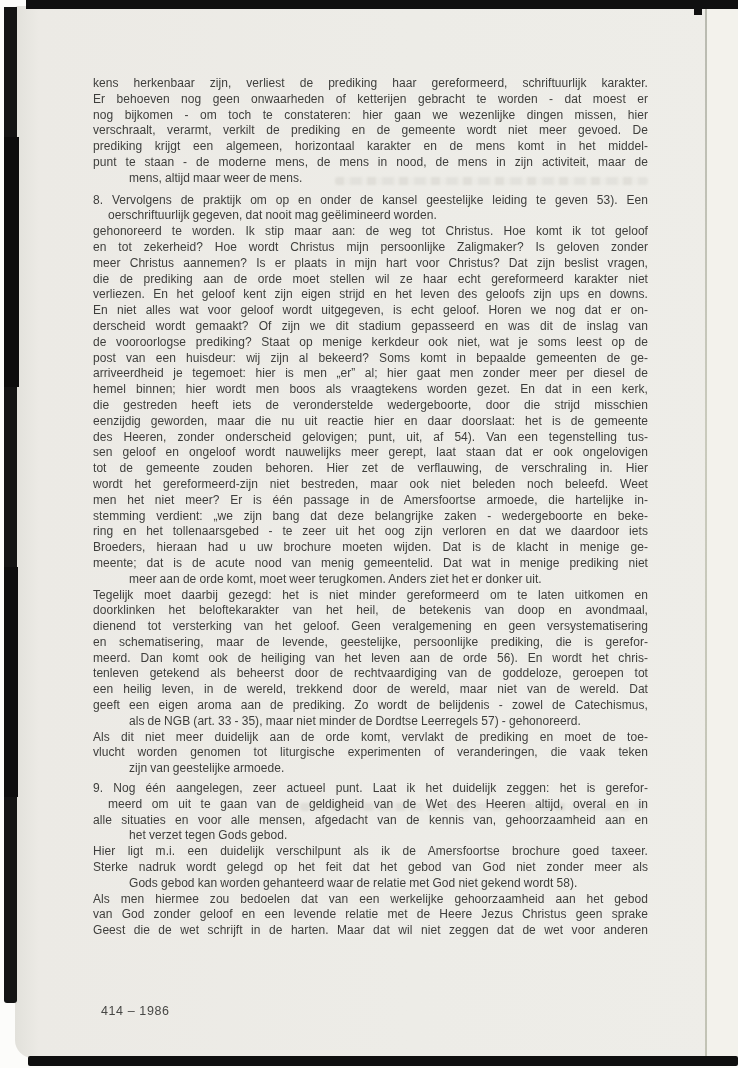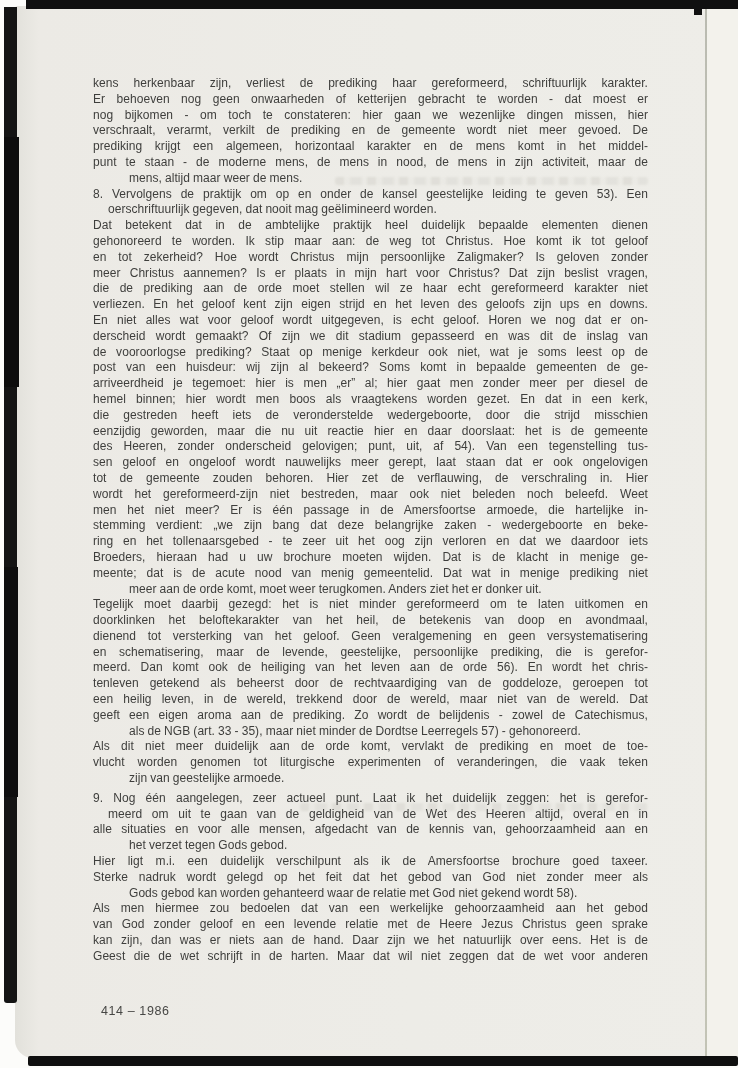--- a/index.html
+++ b/index.html
@@ -76,24 +76,23 @@
   <div class="text-block">
       <div class="para">
         <div class="ln">kens herkenbaar zijn, verliest de prediking haar gereformeerd, schriftuurlijk karakter.</div>
         <div class="ln">Er behoeven nog geen onwaarheden of ketterijen gebracht te worden - dat moest er</div>
         <div class="ln">nog bijkomen - om toch te constateren: hier gaan we wezenlijke dingen missen, hier</div>
         <div class="ln">verschraalt, verarmt, verkilt de prediking en de gemeente wordt niet meer gevoed. De</div>
         <div class="ln">prediking krijgt een algemeen, horizontaal karakter en de mens komt in het middel-</div>
         <div class="ln">punt te staan - de moderne mens, de mens in nood, de mens in zijn activiteit, maar de</div>
         <div class="ln final">mens, altijd maar weer de mens.</div>
       </div>
-      <div class="para" style="">
+      <div class="para" style="margin-top: 6px;">
         <div class="ln">8. Vervolgens de praktijk om op en onder de kansel geestelijke leiding te geven 53). Een</div>
         <div class="ln final" style="padding-left: 15px;">oerschriftuurlijk gegeven, dat nooit mag geëlimineerd worden.</div>
-        <div class="ln">Dat betekent dat in de ambtelijke praktijk heel duidelijk bepaalde elementen dienen</div>
         <div class="ln">gehonoreerd te worden. Ik stip maar aan: de weg tot Christus. Hoe komt ik tot geloof</div>
         <div class="ln">en tot zekerheid? Hoe wordt Christus mijn persoonlijke Zaligmaker? Is geloven zonder</div>
         <div class="ln">meer Christus aannemen? Is er plaats in mijn hart voor Christus? Dat zijn beslist vragen,</div>
         <div class="ln">die de prediking aan de orde moet stellen wil ze haar echt gereformeerd karakter niet</div>
         <div class="ln">verliezen. En het geloof kent zijn eigen strijd en het leven des geloofs zijn ups en downs.</div>
         <div class="ln">En niet alles wat voor geloof wordt uitgegeven, is echt geloof. Horen we nog dat er on-</div>
         <div class="ln">derscheid wordt gemaakt? Of zijn we dit stadium gepasseerd en was dit de inslag van</div>
         <div class="ln">de vooroorlogse prediking? Staat op menige kerkdeur ook niet, wat je soms leest op de</div>
         <div class="ln">post van een huisdeur: wij zijn al bekeerd? Soms komt in bepaalde gemeenten de ge-</div>
         <div class="ln">arriveerdheid je tegemoet: hier is men „er” al; hier gaat men zonder meer per diesel de</div>
@@ -126,19 +125,18 @@
       <div class="para" style="margin-top: 4px;">
         <div class="ln">9. Nog één aangelegen, zeer actueel punt. Laat ik het duidelijk zeggen: het is gerefor-</div>
         <div class="ln" style="padding-left: 15px;">meerd om uit te gaan van de geldigheid van de Wet des Heeren altijd, overal en in</div>
         <div class="ln">alle situaties en voor alle mensen, afgedacht van de kennis van, gehoorzaamheid aan en</div>
         <div class="ln final">het verzet tegen Gods gebod.</div>
         <div class="ln">Hier ligt m.i. een duidelijk verschilpunt als ik de Amersfoortse brochure goed taxeer.</div>
         <div class="ln">Sterke nadruk wordt gelegd op het feit dat het gebod van God niet zonder meer als</div>
         <div class="ln final">Gods gebod kan worden gehanteerd waar de relatie met God niet gekend wordt 58).</div>
         <div class="ln">Als men hiermee zou bedoelen dat van een werkelijke gehoorzaamheid aan het gebod</div>
         <div class="ln">van God zonder geloof en een levende relatie met de Heere Jezus Christus geen sprake</div>
-        <div class="ln">kan zijn, dan was er niets aan de hand. Daar zijn we het natuurlijk over eens. Het is de</div>
         <div class="ln">Geest die de wet schrijft in de harten. Maar dat wil niet zeggen dat de wet voor anderen</div>
       </div>
     </div>
 
   <div class="footer">414 – 1986</div>
 </div>
 
 </body></html>

